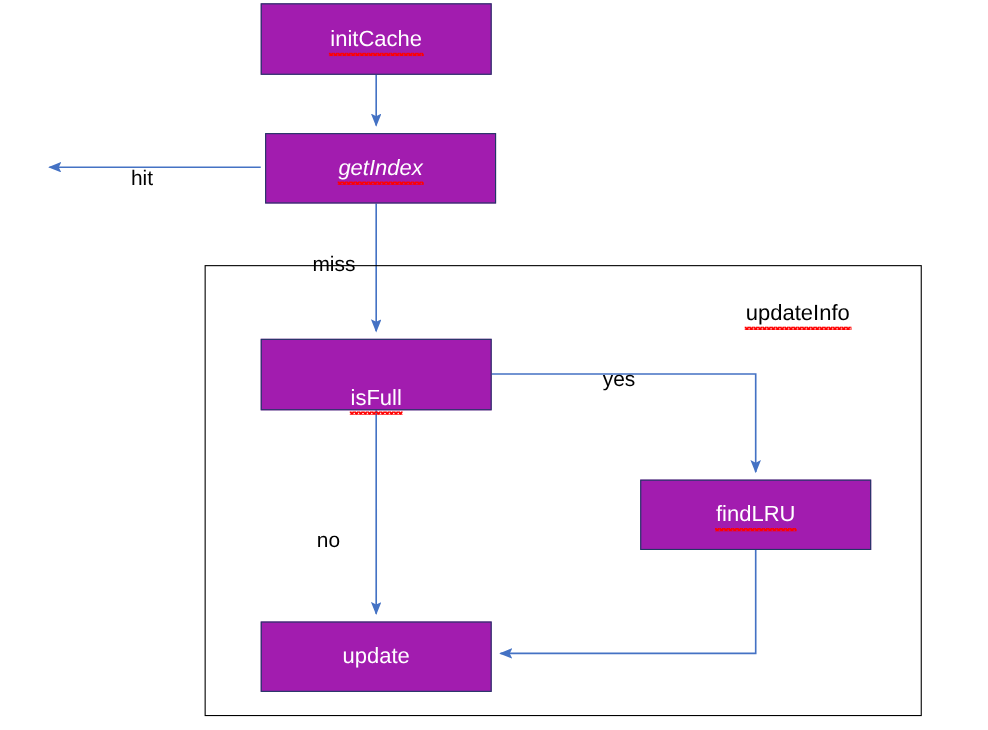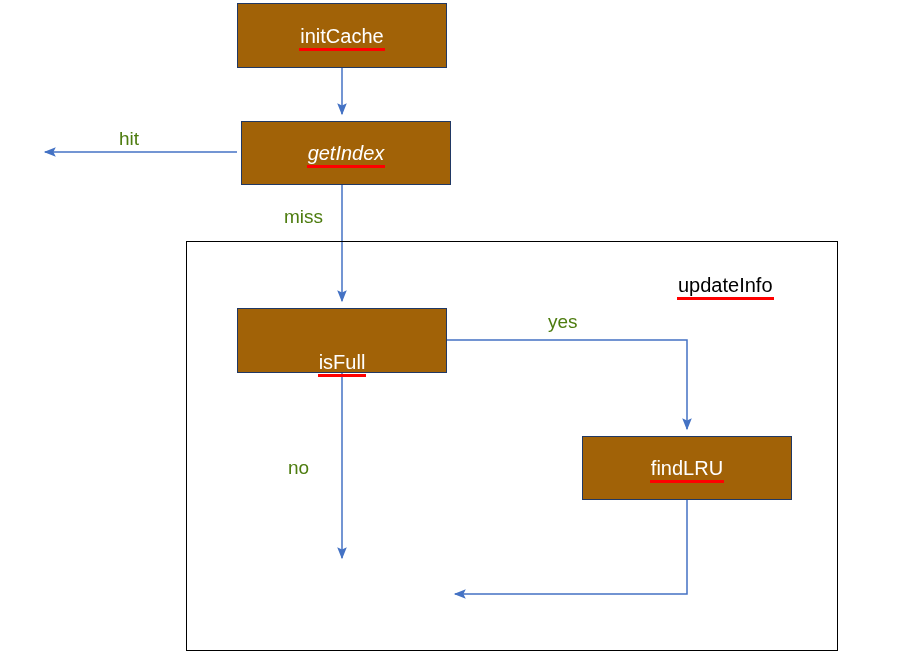--- a/index.html
+++ b/index.html
@@ -20,21 +20,21 @@
   svg.layer {
     position: absolute;
     left: 0;
     top: 0;
     width: 898px;
     height: 664px;
     pointer-events: none;
   }
   .node {
     position: absolute;
-    background: #a16207;
+    background: #a21caf;
     border: 1.5px solid #203864;
     box-sizing: border-box;
     display: flex;
     align-items: center;
     justify-content: center;
   }
   .node-label {
     color: #ffffff;
     font-size: 20px;
     font-family: "Liberation Sans", sans-serif;
@@ -52,24 +52,25 @@
     height: 3px;
     background-image:
       linear-gradient(135deg, transparent 0 35%, #FF0000 35% 65%, transparent 65% 100%),
       linear-gradient(45deg, transparent 0 35%, #FF0000 35% 65%, transparent 65% 100%);
     background-size: 4px 4px;
     background-repeat: repeat-x;
   }
   .edge-label {
     position: absolute;
     font-size: 19px;
-    color: #4d7c0f;
+    color: #000000;
     font-family: "Liberation Sans", sans-serif;
     white-space: nowrap;
     line-height: 1;
+    margin-top: 24px;
   }
   .group-box {
     position: absolute;
     border: 1.6px solid #000000;
     box-sizing: border-box;
     background: transparent;
   }
   .group-title {
     position: absolute;
     font-size: 20px;
@@ -142,20 +143,23 @@
   </div>
 
   <div class="node spell" style="left:237px; top:308px; width:210px; height:65px;align-items:flex-end;">
     <span class="node-label">isFull</span>
   </div>
 
   <div class="node spell" style="left:582px; top:436px; width:210px; height:64px;">
     <span class="node-label">findLRU</span>
   </div>
 
+  <div class="node" style="left:237px; top:565px; width:210px; height:64px;">
+    <span class="node-label">update</span>
+  </div>
 
   <div class="edge-label" style="left:119px; top:129px;"><span>hit</span></div>
 
   <div class="edge-label" style="left:284px; top:207px;"><span>miss</span></div>
 
   <div class="edge-label" style="left:548px; top:312px;"><span>yes</span></div>
 
   <div class="edge-label" style="left:288px; top:458px;"><span>no</span></div>
 
 

